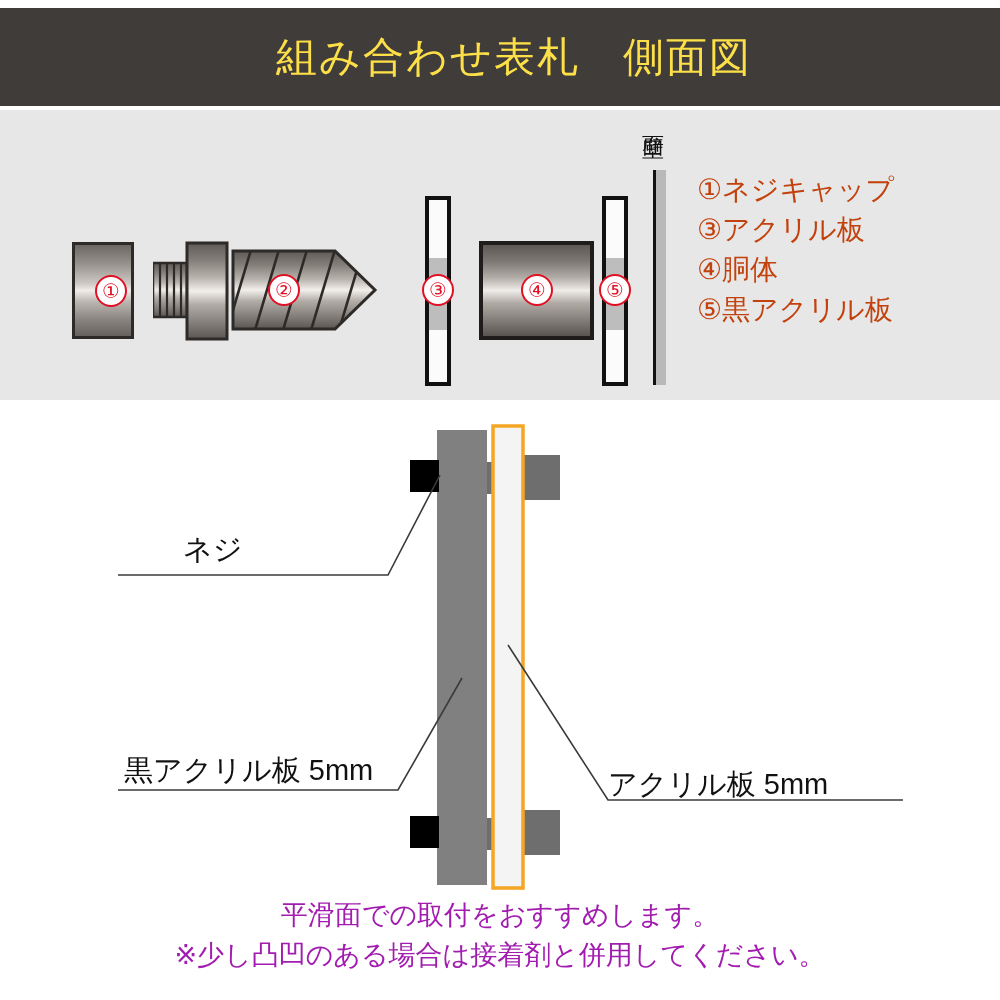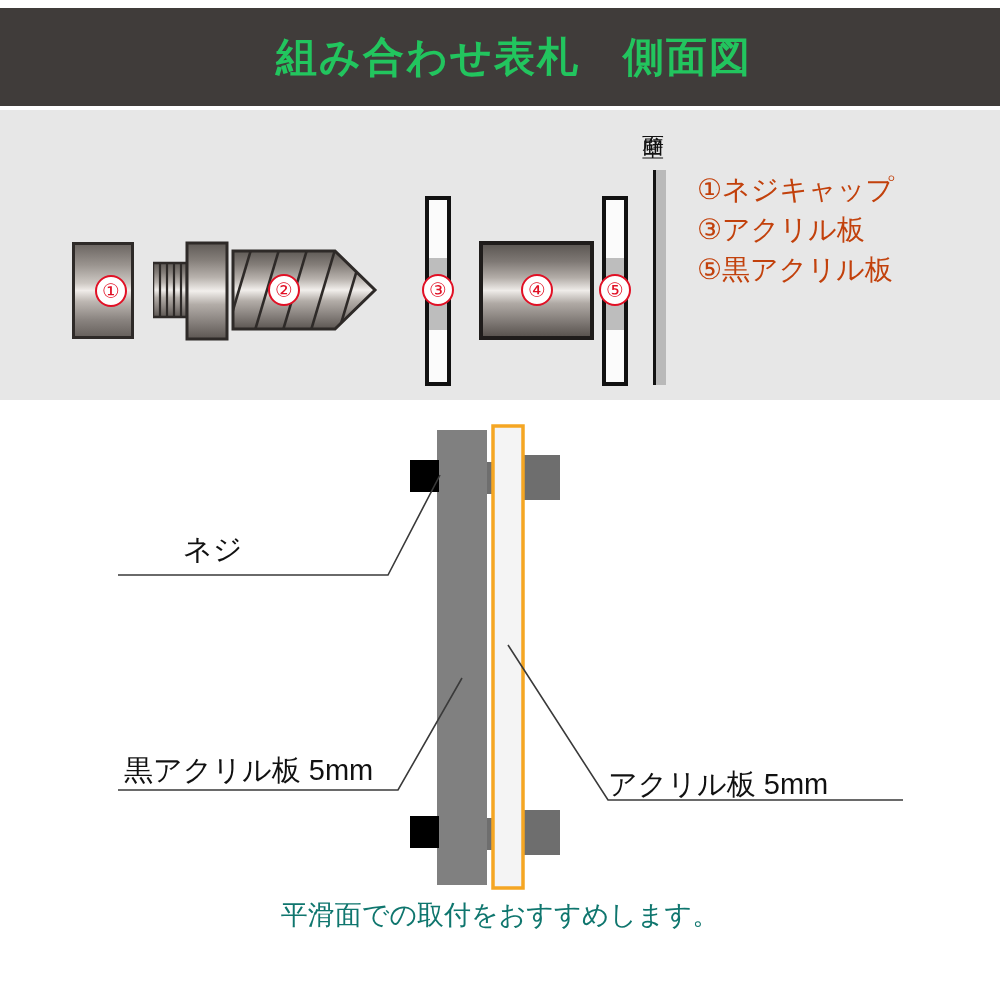--- a/index.html
+++ b/index.html
@@ -23,25 +23,25 @@
     top: 8px;
     width: 1000px;
     height: 98px;
     background: #403c3a;
     display: flex;
     align-items: center;
     justify-content: center;
     box-sizing: border-box;
   }
   .header-title {
-    color: #22c55e;
+    color: #fde047;
     font-size: 41px;
     letter-spacing: 2px;
     white-space: pre;
-    font-weight: 700;
+    font-weight: 400;
     margin-left: 28px;
   }
 
   
   .upper-panel {
     position: absolute;
     left: 0;
     top: 110px;
     width: 1000px;
     height: 290px;
@@ -182,21 +182,21 @@
 
   
   .footer {
     position: absolute;
     left: 0;
     top: 895px;
     width: 1000px;
     text-align: center;
     font-size: 27px;
     line-height: 40px;
-    color: #0f766e;
+    color: #a21caf;
   }
   .footer-line { display: block; }
 </style>
 </head>
 <body>
 
 <div class="header-bar">
   <div class="header-title">組み合わせ表札　側面図</div>
 </div>
 
@@ -260,20 +260,21 @@
 </div>
 <div class="numtag" style="left:599px; top:274px;">⑤</div>
 
 <div class="wall-label">壁面</div>
 <div class="wall-line"></div>
 <div class="wall-face"></div>
 
 <div class="legend">
   <span class="legend-item">①ネジキャップ</span>
   <span class="legend-item">③アクリル板</span>
+  <span class="legend-item">④胴体</span>
   <span class="legend-item">⑤黒アクリル板</span>
 </div>
 
 <div class="lower-wrap">
   <svg width="1000" height="600" viewBox="0 0 1000 600" xmlns="http://www.w3.org/2000/svg">
 
     <rect x="437" y="30" width="50" height="455" fill="#808080"></rect>
 
     <rect x="487" y="62" width="38" height="32" fill="#6e6e6e"></rect>
 
@@ -296,13 +297,14 @@
     <polyline points="903,400 608,400 508,245" fill="none" stroke="#3a3a3a" stroke-width="1.6"></polyline>
   </svg>
 </div>
 
 <div class="callout-text" style="left:160px; top:530px;margin-left:23px;">ネジ</div>
 <div class="callout-text" style="left:124px; top:751px;text-align:right;">黒アクリル板 5mm</div>
 <div class="callout-text" style="left:608px; top:765px;">アクリル板 5mm</div>
 
 <div class="footer">
   <span class="footer-line">平滑面での取付をおすすめします。</span>
+  <span class="footer-line">※少し凸凹のある場合は接着剤と併用してください。</span>
 </div>
 
 </body></html>

